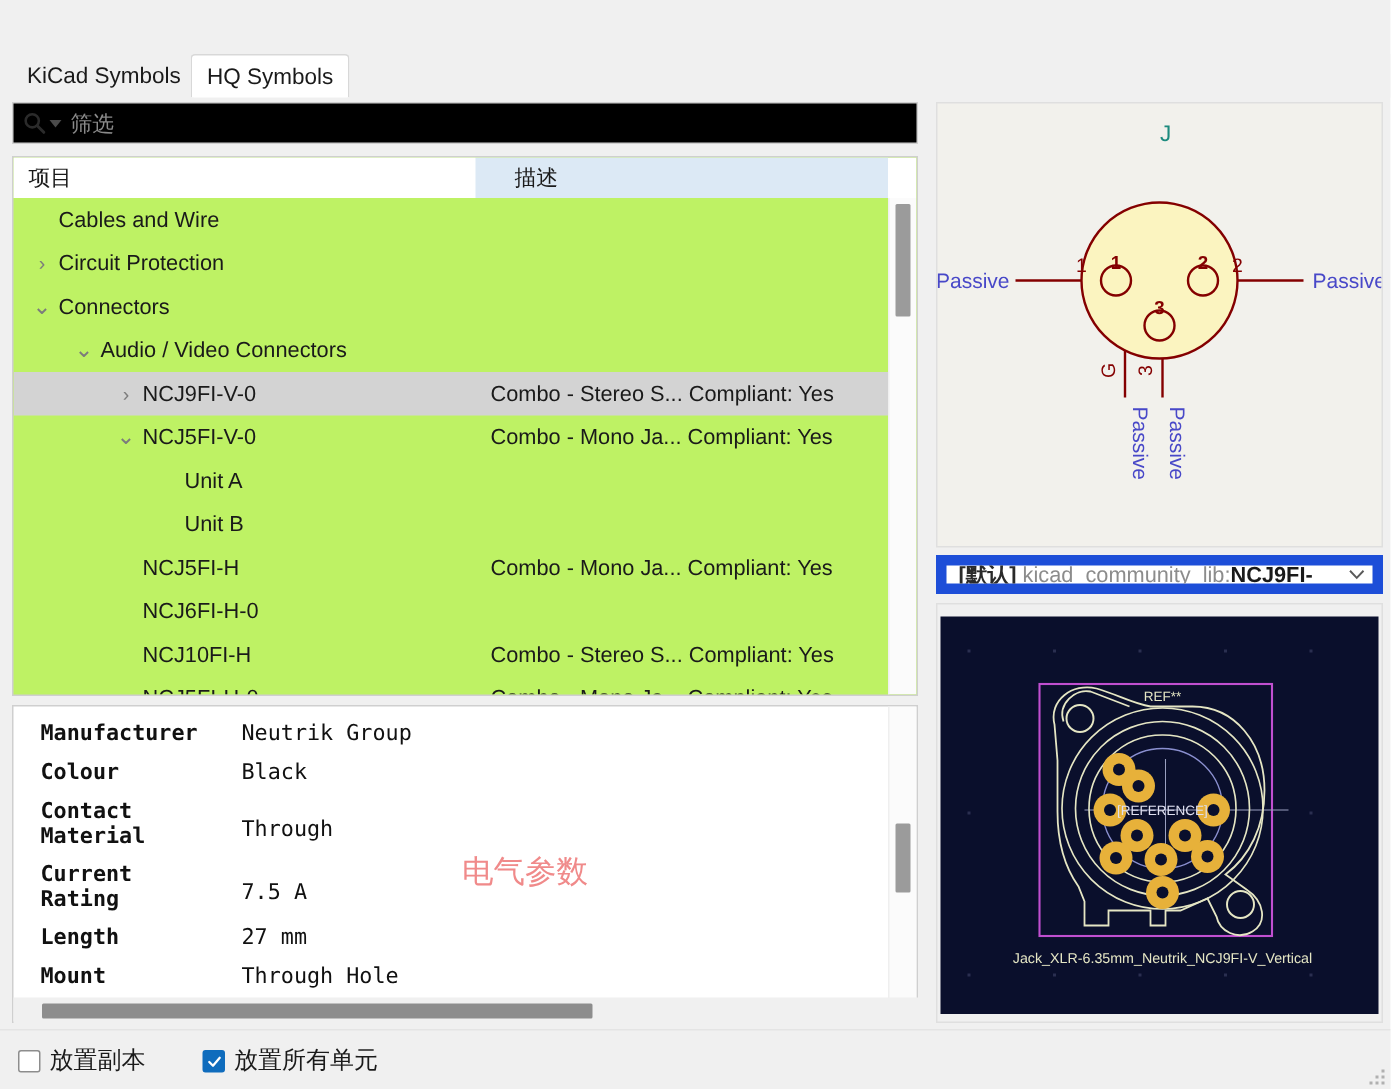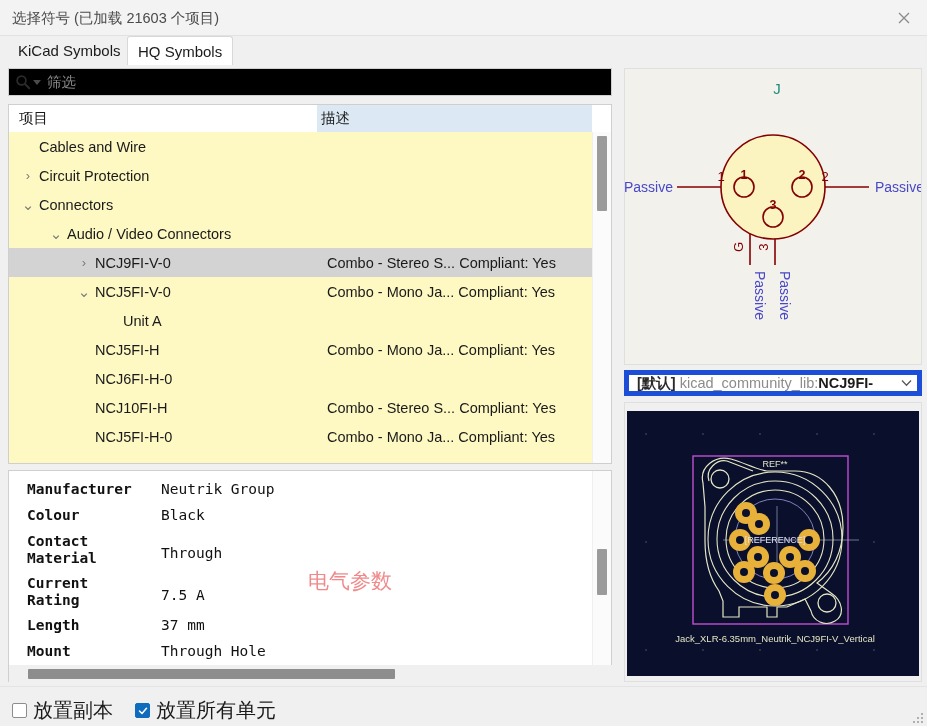--- a/index.html
+++ b/index.html
@@ -72,38 +72,38 @@
     border-left: 4px solid transparent; border-right: 4px solid transparent;
     border-top: 5px solid #4b4b4b;
   }
   #search-input-text {
     font-size: 14.5px; color: #8a8a8a;
   }
 
   
   #treepanel {
     position: absolute; left: 8px; top: 104px; width: 604px; height: 360px;
-    background: #fef9c3;
+    background: #bef264;
     border: 1px solid #cfcfcf;
     box-sizing: border-box;
     overflow: hidden;
   }
   #tree-header {
     position: absolute; left: 0; top: 0; width: 602px; height: 27px;
     background: #ffffff;
   }
   .th {
     position: absolute; top: 0; height: 27px;
     display: flex; align-items: center;
     font-size: 14.5px; color: #1a1a1a;
     box-sizing: border-box;
     cursor: pointer;
   }
   #th-item { left: 0; width: 308px; padding-left: 10px; background: #ffffff; }
-  #th-desc { left: 308px; width: 275px; padding-left: 4px; background: #dce9f5; }
+  #th-desc { left: 308px; width: 275px; padding-left: 26px; background: #dce9f5; }
   #tree-rows {
     position: absolute; left: 0; top: 27px; width: 583px; height: 331px;
     overflow: hidden;
   }
   .trow {
     position: relative; height: 29px; width: 583px;
     box-sizing: border-box;
   }
   .trow.selected { background: #d3d3d3; }
   .chev {
@@ -194,21 +194,21 @@
     border: 1px solid #dfdfdf;
     box-sizing: border-box;
     overflow: hidden;
   }
   #symbolpreview svg { display: block; }
 
   
   #libcombo {
     position: absolute; left: 624px; top: 370px; width: 298px; height: 26px;
     background: #ffffff;
-    border: 5px solid #1d4ed8;
+    border: 7px solid #1d4ed8;
     box-sizing: border-box;
     display: flex; align-items: center;
     cursor: pointer;
     overflow: hidden;
   }
   #libcombo-text {
     margin-left: 8px;
     font-size: 14.5px;
     white-space: nowrap;
     overflow: hidden;
@@ -249,38 +249,30 @@
     cursor: pointer;
     white-space: nowrap;
   }
   .chkbox {
     width: 15px; height: 15px; box-sizing: border-box;
     border: 1px solid #8d8d8d; background: #ffffff; border-radius: 2px;
     display: flex; align-items: center; justify-content: center;
     margin-right: 6px;
   }
   .chkbox.checked { background: #0f6cbd; border-color: #0f6cbd; }
-  .chklabel { font-size: 20px; color: #1a1a1a; text-align: right; }
+  .chklabel { font-size: 16px; color: #1a1a1a; text-align: right; }
   #resize-grip {
     position: absolute; right: 3px; bottom: 3px; width: 12px; height: 12px;
   }
 </style>
 </head>
 <body>
 
 <div id="dialog">
 
-  <div id="titlebar">
-    <div id="title-text">选择符号 (已加载 21603 个项目)</div>
-    <div id="close-btn">
-      <svg width="16" height="16" viewBox="0 0 16 16" aria-hidden="true">
-        <path d="M3 3 L13 13 M13 3 L3 13" stroke="#8a8a8a" stroke-width="1.3" fill="none"></path>
-      </svg>
-    </div>
-  </div>
 
   <div id="tabbar">
     <div class="tab inactive" style="left:8px;">
       <span>KiCad Symbols</span>
     </div>
     <div class="tab active" style="left:127px;">
       <span>HQ Symbols</span>
     </div>
   </div>
 
@@ -325,20 +317,23 @@
           <div class="tname" style="left: 86px;">NCJ9FI-V-0</div>
           <div class="tdesc">Combo - Stereo S... Compliant: Yes</div>
         </div>
         <div class="trow">
           <div class="chev" style="left: 68px; font-size: 15px; line-height: 10px;">⌄</div>
           <div class="tname" style="left: 86px;">NCJ5FI-V-0</div>
           <div class="tdesc">Combo - Mono Ja... Compliant: Yes</div>
         </div>
         <div class="trow">
           <div class="tname" style="left: 114px;">Unit A</div>
+        </div>
+        <div class="trow">
+          <div class="tname" style="left: 114px;">Unit B</div>
         </div>
         <div class="trow">
           <div class="tname" style="left: 86px;">NCJ5FI-H</div>
           <div class="tdesc">Combo - Mono Ja... Compliant: Yes</div>
         </div>
         <div class="trow">
           <div class="tname" style="left: 86px;">NCJ6FI-H-0</div>
         </div>
         <div class="trow">
           <div class="tname" style="left: 86px;">NCJ10FI-H</div>
@@ -360,21 +355,21 @@
         <div class="pval" style="top: 10px;">Neutrik Group</div>
         <div class="pkey" style="top: 36px;">Colour</div>
         <div class="pval" style="top: 36px;">Black</div>
         <div class="pkey" style="top: 62px;">Contact
 Material</div>
         <div class="pval" style="top: 74px;">Through</div>
         <div class="pkey" style="top: 104px;">Current
 Rating</div>
         <div class="pval" style="top: 116px;">7.5 A</div>
         <div class="pkey" style="top: 146px;">Length</div>
-        <div class="pval" style="top: 146px;">37 mm</div>
+        <div class="pval" style="top: 146px;">27 mm</div>
         <div class="pkey" style="top: 172px;">Mount</div>
         <div class="pval" style="top: 172px;">Through Hole</div>
       </div>
     <div id="param-sb-track">
       <div id="param-sb-thumb"></div>
     </div>
   </div>
   <div id="param-annotation">电气参数</div>
   <div id="param-hsb-track">
     <div id="param-hsb-thumb"></div>

